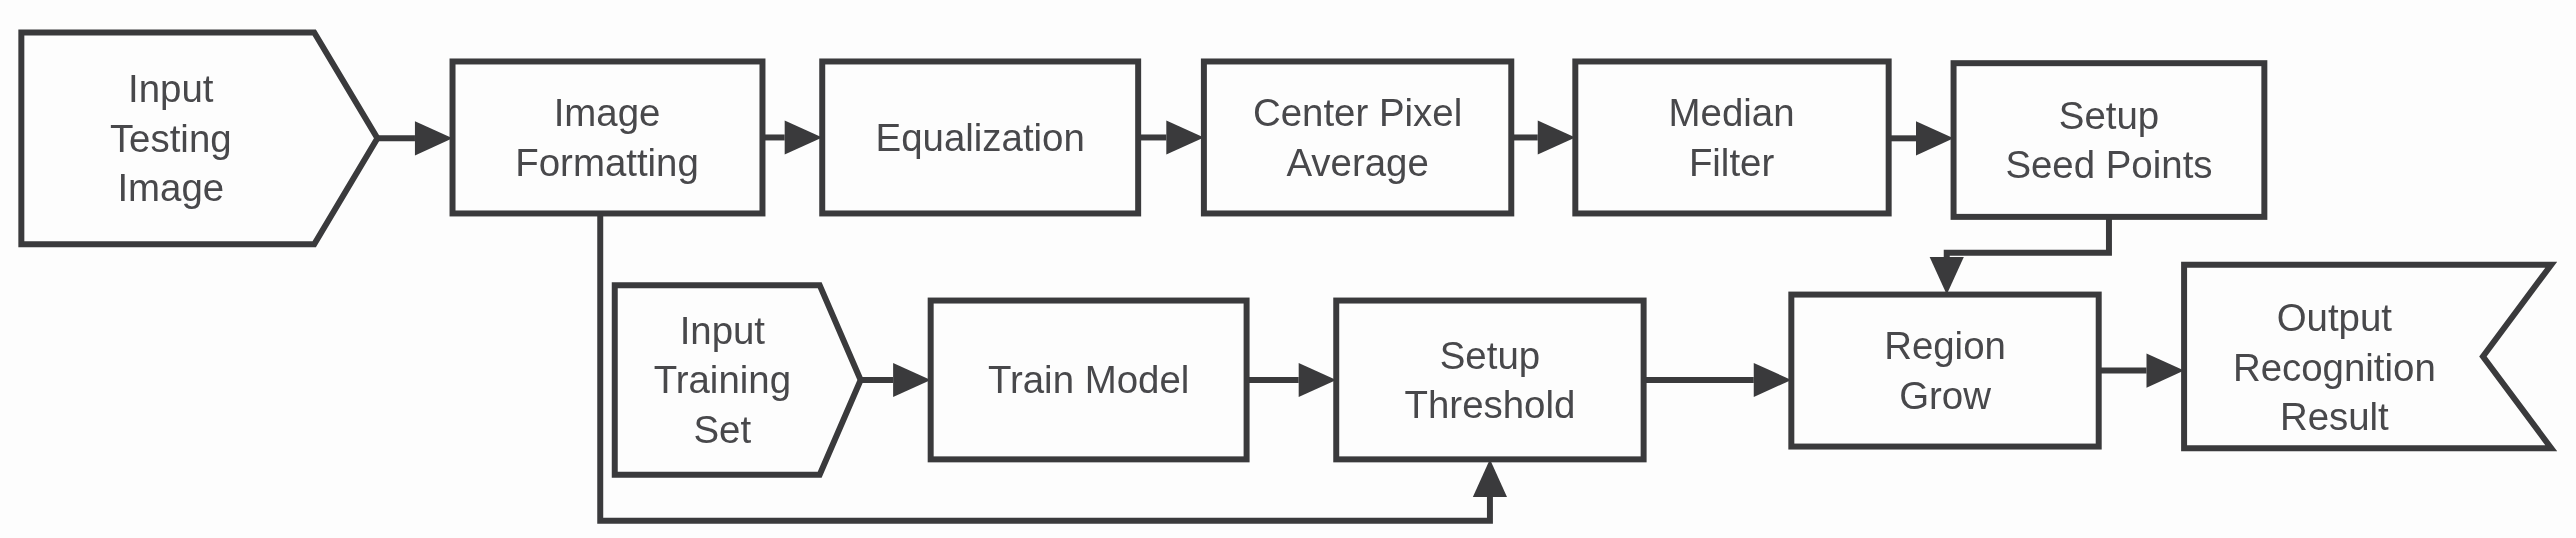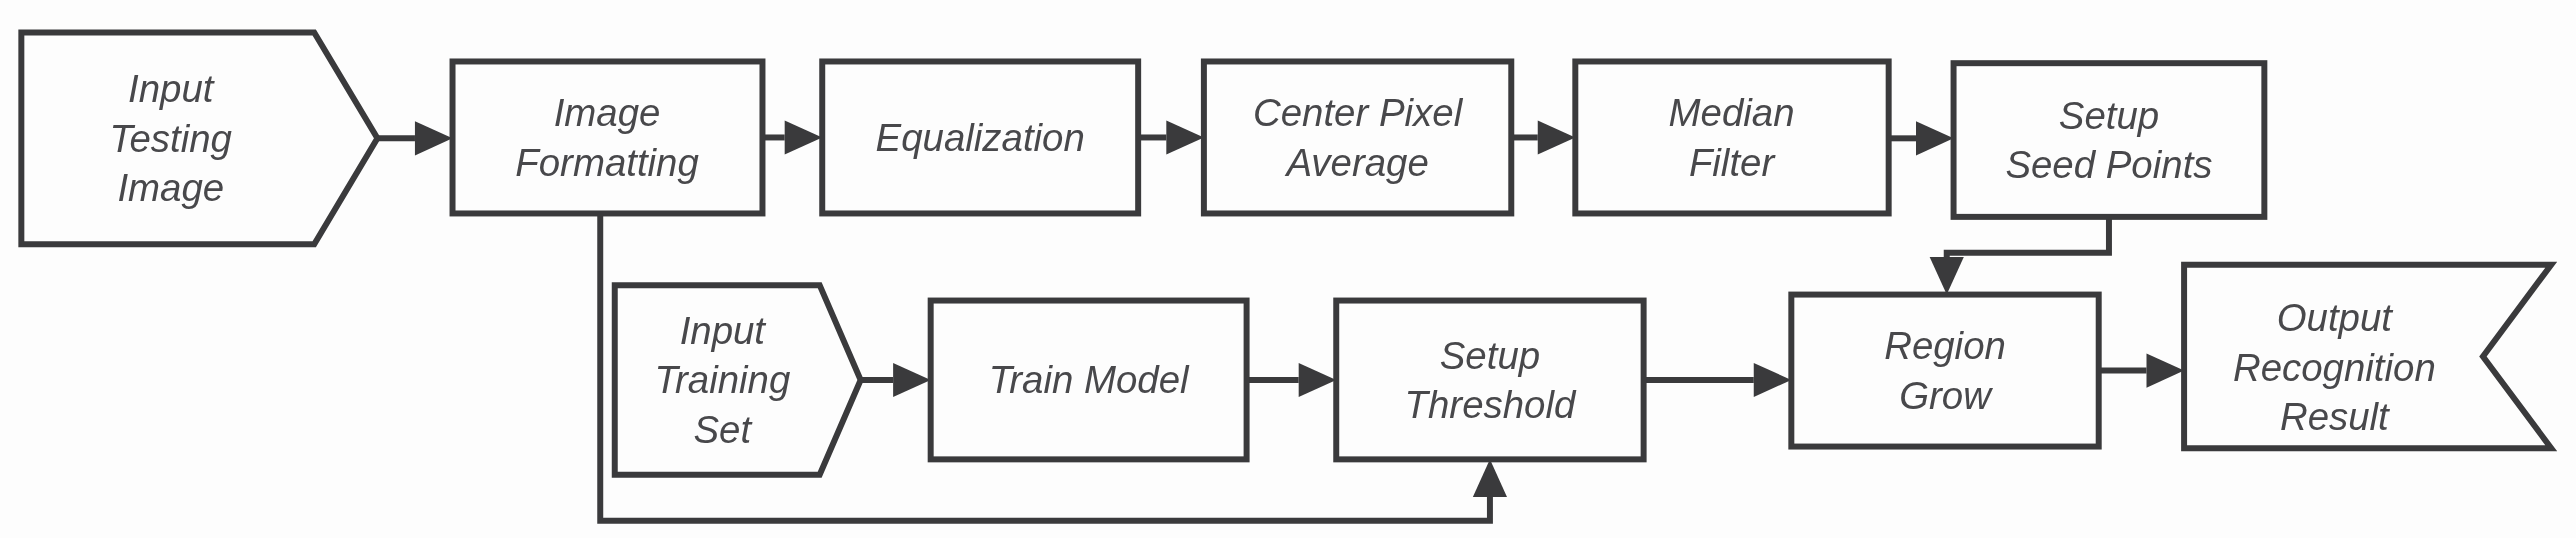--- a/index.html
+++ b/index.html
@@ -4,21 +4,20 @@
 <title>Flowchart</title>
 <style>
   html, body {
     margin: 0;
     padding: 0;
     background: #fdfdfd;
   }
   .canvas-wrap {
     width: 100%;
     background: #000000;
-    font-style: italic;
   }
   svg {
     display: block;
     width: 100%;
     height: auto;
     background: #fdfdfd;
   }
   svg text {
     font-family: "Liberation Sans", "DejaVu Sans", sans-serif;
   }

